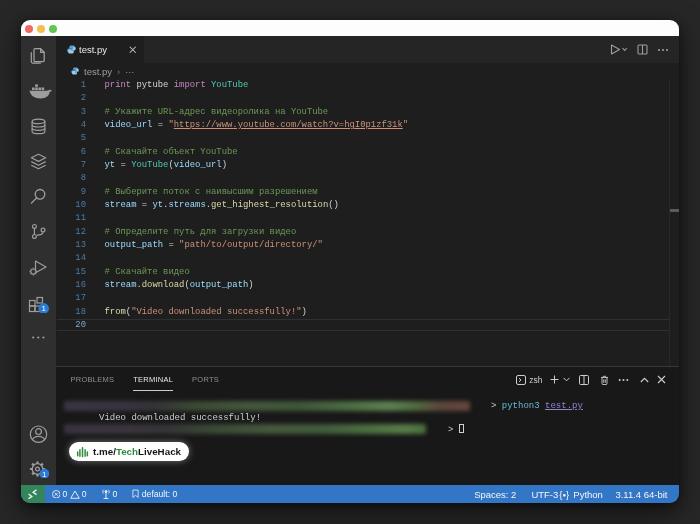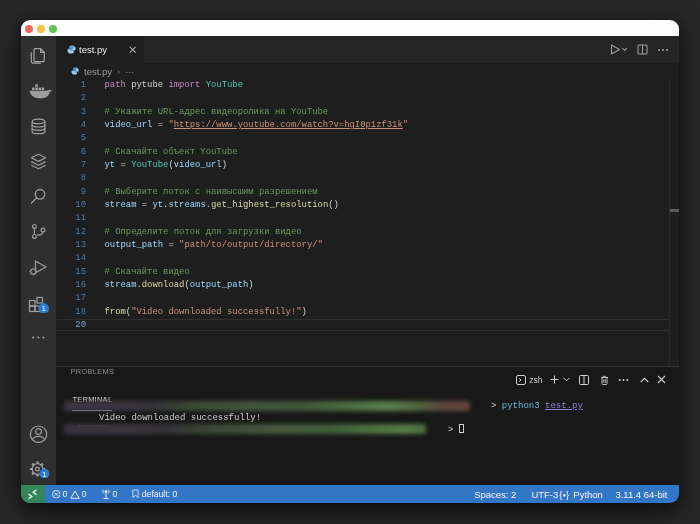--- a/index.html
+++ b/index.html
@@ -33,21 +33,21 @@
   .kw { color:#c586c0; } .cls { color:#4ec9b0; } .cm { color:#6a9955;margin-top:10px; }
   .vr { color:#9cdcfe;text-align:center; } .st { color:#ce9178; } .fn { color:#dcdcaa; }
   .curline { position:absolute; left:0.5px; width:613px; height:12px; top:239.6px;
     border-top:1px solid #303030; border-bottom:1px solid #303030; }
   .sbline { position:absolute; left:613px; top:0; width:1px; height:287px; background:#292929; }
   .sbthumb { position:absolute; left:614px; top:130px; width:9px; height:2.5px; background:#5c5c5c; }
 
   .panel { position:absolute; left:35px; top:346px; width:623px; height:119px; background:#181818;
     border-top:1px solid #383838; }
   .ptabs { position:absolute; left:14.5px; top:0; height:25px; display:flex; gap:19px; align-items:center;
-    font-size:7.5px; letter-spacing:.25px; color:#8f8f8f;flex-direction:column; }
+    font-size:7.5px; letter-spacing:.25px; color:#8f8f8f; }
   .ptabs .active { color:#e7e7e7; position:relative; }
   .ptabs .active:after { content:""; position:absolute; left:0; right:0; bottom:-7px; height:1px; background:#cccccc; }
   .pactions { position:absolute; right:13.5px; top:0; height:25px; display:flex; align-items:center; color:#cccccc; }
   .term { position:absolute; left:0; top:33px; width:623px;
     font-family:"Liberation Mono",monospace; font-size:9px; line-height:12px; color:#cccccc; }
   .trow { position:absolute; left:0; height:12px; white-space:pre;padding-left:20px; }
   .strip { position:absolute; height:10px; border-radius:2px; filter:blur(2px); }
   .strip1 { left:8px; top:0.5px; width:406px;
     background:linear-gradient(90deg,#3b3542 0%,#3a3440 14%,#343338 22%,#3a4a33 32%,#44563c 45%,#3e5638 58%,#4c6c42 70%,#5c8050 80%,#50683f 87%,#5d453c 93%,#65473e 100%); }
   .strip2 { left:8px; top:23.5px; width:362px;
@@ -252,32 +252,32 @@
 10
 11
 12
 13
 14
 15
 16
 17
 18
 <span style="color:#79a7cf">20</span></pre>
-    <pre class="codepre"><span class="kw">path</span> pytube <span class="kw">import</span> <span class="cls">YouTube</span>
+    <pre class="codepre"><span class="kw">print</span> pytube <span class="kw">import</span> <span class="cls">YouTube</span>
 
 <span class="cm"># Укажите URL-адрес видеоролика на YouTube</span>
 <span class="vr">video_url</span> = <span class="st">"<u>https://www.youtube.com/watch?v=hgI0p1zf31k</u>"</span>
 
 <span class="cm"># Скачайте объект YouTube</span>
 <span class="vr">yt</span> = <span class="cls">YouTube</span>(<span class="vr">video_url</span>)
 
 <span class="cm"># Выберите поток с наивысшим разрешением</span>
 <span class="vr">stream</span> = <span class="vr">yt</span>.<span class="vr">streams</span>.<span class="fn">get_highest_resolution</span>()
 
-<span class="cm"># Определите поток для загрузки видео</span>
+<span class="cm"># Определите путь для загрузки видео</span>
 <span class="vr">output_path</span> = <span class="st">"path/to/output/directory/"</span>
 
 <span class="cm"># Скачайте видео</span>
 <span class="vr">stream</span>.<span class="fn">download</span>(<span class="vr">output_path</span>)
 
 <span class="fn">from</span>(<span class="st">"Video downloaded successfully!"</span>)
 </pre>
     <div class="sbline"></div>
     <div class="sbthumb"></div>
   </div>
@@ -321,20 +321,32 @@
           <path d="M1 1 l7 7 M8 1 l-7 7" stroke="#cccccc" stroke-width="1.1"></path>
         </svg>
     </div>
     <div class="term">
       <div class="strip strip1"></div>
       <div class="strip strip2"></div>
       <div class="trow" style="top:0;left:415px">&gt; <span class="pyc">python3</span> <span class="lnk">test.py</span></div>
       <div class="trow" style="top:12px;left:23px">Video downloaded successfully!</div>
       <div class="trow" style="top:24px;left:372px">&gt; <span class="cursorbox"></span></div>
     </div>
+    <div class="badge">
+      <svg width="13" height="13" viewBox="0 0 14 14" style="margin-right:4px">
+        <g stroke="#2e8b3c" stroke-width="1.6" stroke-linecap="round" fill="none">
+          <path d="M7 12.5 V3"></path>
+          <path d="M4.2 12 V5.2"></path>
+          <path d="M9.8 12 V5.2"></path>
+          <path d="M1.8 11.5 V7.5"></path>
+          <path d="M12.2 11.5 V7.5"></path>
+        </g>
+      </svg>
+      <span>t.me/<span class="grn">Tech</span>LiveHack</span>
+    </div>
   </div>
 
   <div class="statusbar">
     <div class="remote">
       <svg width="9" height="11" viewBox="0 0 9 11">
         <path d="M8.5 0.8 L5.2 3.2 L8.5 5.6 M0.5 5 L3.8 7.4 L0.5 9.8" fill="none" stroke="#e8f5ee" stroke-width="1.4"></path>
       </svg>
     </div>
     <div class="sleft">
       <svg width="8.5" height="8.5" viewBox="0 0 9 9">

